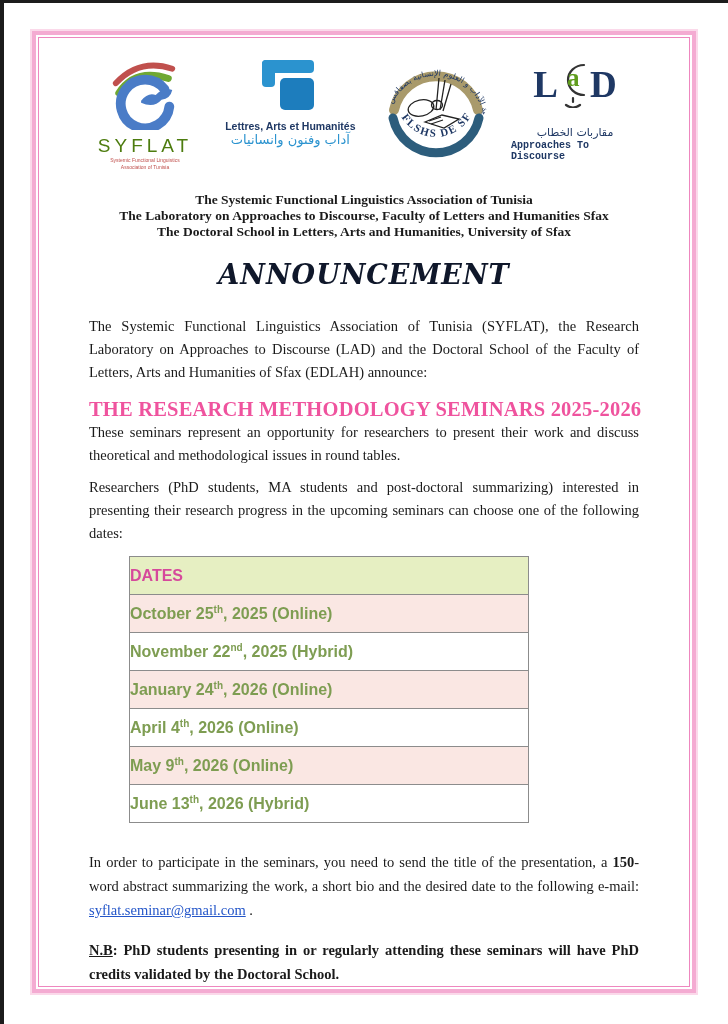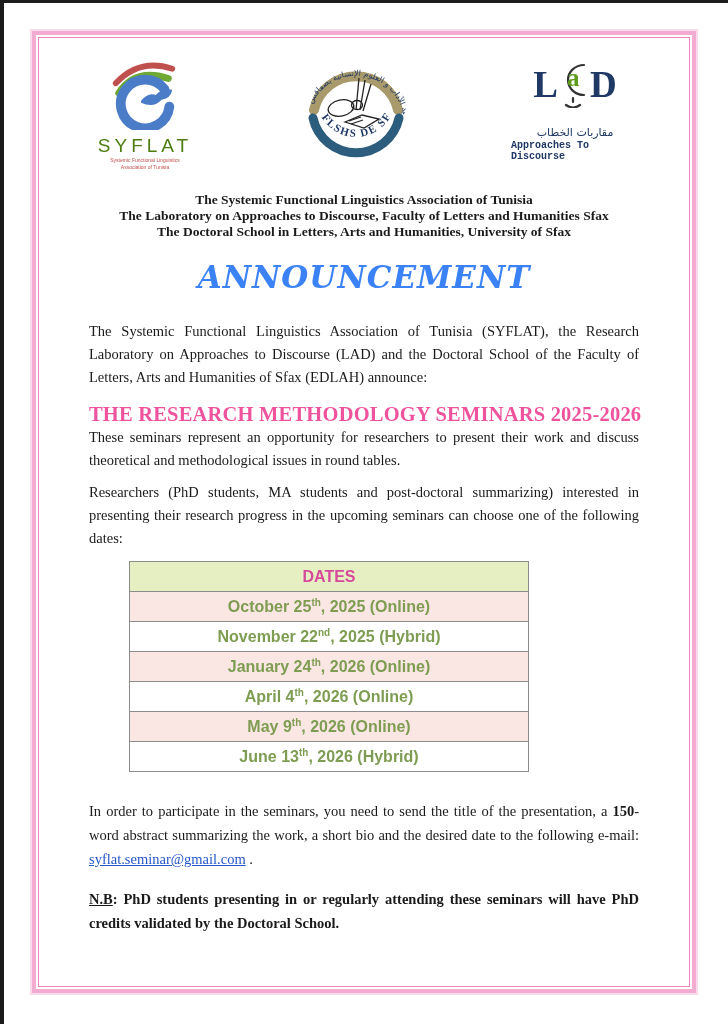--- a/index.html
+++ b/index.html
@@ -78,22 +78,22 @@
   .lad-en { font-family: Liberation Mono, monospace; font-weight: bold; font-size: 10px; color: #1f3864; margin-top: 1px; }
 
   
   .org-lines { text-align: center; margin-top: 18px; }
   .org-line { font-size: 13.5px; font-weight: bold; line-height: 16px; }
 
   .announcement {
     text-align: center; margin-top: 19px;
     font-family: "DejaVu Serif", serif;
     font-style: italic; font-weight: bold;
-    font-size: 31px; letter-spacing: 1px;
-    color: #3b82f6;
+    font-size: 27px; letter-spacing: 1px;
+    color: #0f172a;
   }
 
   .para { font-size: 14.5px; line-height: 23px; text-align: justify; }
   .p-intro { margin-top: 25px; }
 
   .seminar-heading {
     margin-top: 14px;
     font-size: 20.5px; font-weight: bold;
     color: #ef539e;
     letter-spacing: 0.2px;
@@ -106,22 +106,21 @@
   
   .dates-table {
     border-collapse: collapse;
     margin-top: 11px;
     margin-left: 40px;
     width: 400px;
     font-family: "Liberation Sans", sans-serif;
   }
   .dates-table td {
     border: 1px solid #8c8c8c;
-    text-align: center;
-    height: 30px;
+    height: 38px;
     font-weight: bold;
     font-size: 16px;
   }
   .dates-table .hdr { background: #e6efc2; color: #d6499b; }
   .dates-table tr:nth-child(even) td { background: #fae7e3; }
   .dates-table tr:nth-child(odd)  td { background: #ffffff; }
   .dates-table tr.hdr-row td { background: #e6efc2; }
   .date-cell { color: #7e9d52; }
   .dates-table sup { font-size: 10px; line-height: 0; }
 
@@ -149,20 +148,31 @@
           <path d="M13,38 Q30,12 64,23" stroke="#6fa832" stroke-width="7" fill="none" stroke-linecap="round"></path>
           <path d="M60,34 A25,25 0 1 0 65,52" stroke="#4a7cc7" stroke-width="10" fill="none" stroke-linecap="round"></path>
           <path d="M36,46 q7,-9 15,-6 q8,-9 17,-5 q-2,9 -11,10 q-8,9 -21,3 z" fill="#4a7cc7"></path>
         </svg>
       </span>
       <span class="syflat-name">SYFLAT</span>
       <span class="syflat-cap">Systemic Functional Linguistics</span>
       <span class="syflat-cap">Association of Tunisia</span>
     </div>
 
+    <div class="logo lettres">
+      <span>
+        <svg width="56" height="50" viewBox="0 0 56 50">
+          <rect x="0" y="0" width="13" height="27" rx="4" fill="#2b93cf"></rect>
+          <rect x="0" y="0" width="52" height="13" rx="4" fill="#2b93cf"></rect>
+          <rect x="18" y="18" width="34" height="32" rx="5" fill="#1d7dbd"></rect>
+        </svg>
+      </span>
+      <span class="lettres-l1">Lettres, Arts et Humanités</span>
+      <span class="lettres-l2" dir="rtl">آداب وفنون وانسانيات</span>
+    </div>
 
     <div class="logo flshs">
       <span>
         <svg width="110" height="118" viewBox="0 0 110 118">
           <defs>
             <path id="arcTop" d="M 8,62 A 48,48 0 0 1 102,62"></path>
             <path id="arcBot" d="M 18,60 A 40,40 0 0 0 92,60"></path>
           </defs>
           <path d="M 13,58 A 43,43 0 0 1 97,58" stroke="#a99a6b" stroke-width="10" fill="none" stroke-linecap="round"></path>
           <path d="M 12,66 A 44,44 0 0 0 98,66" stroke="#2d5d7c" stroke-width="9" fill="none" stroke-linecap="round"></path>

